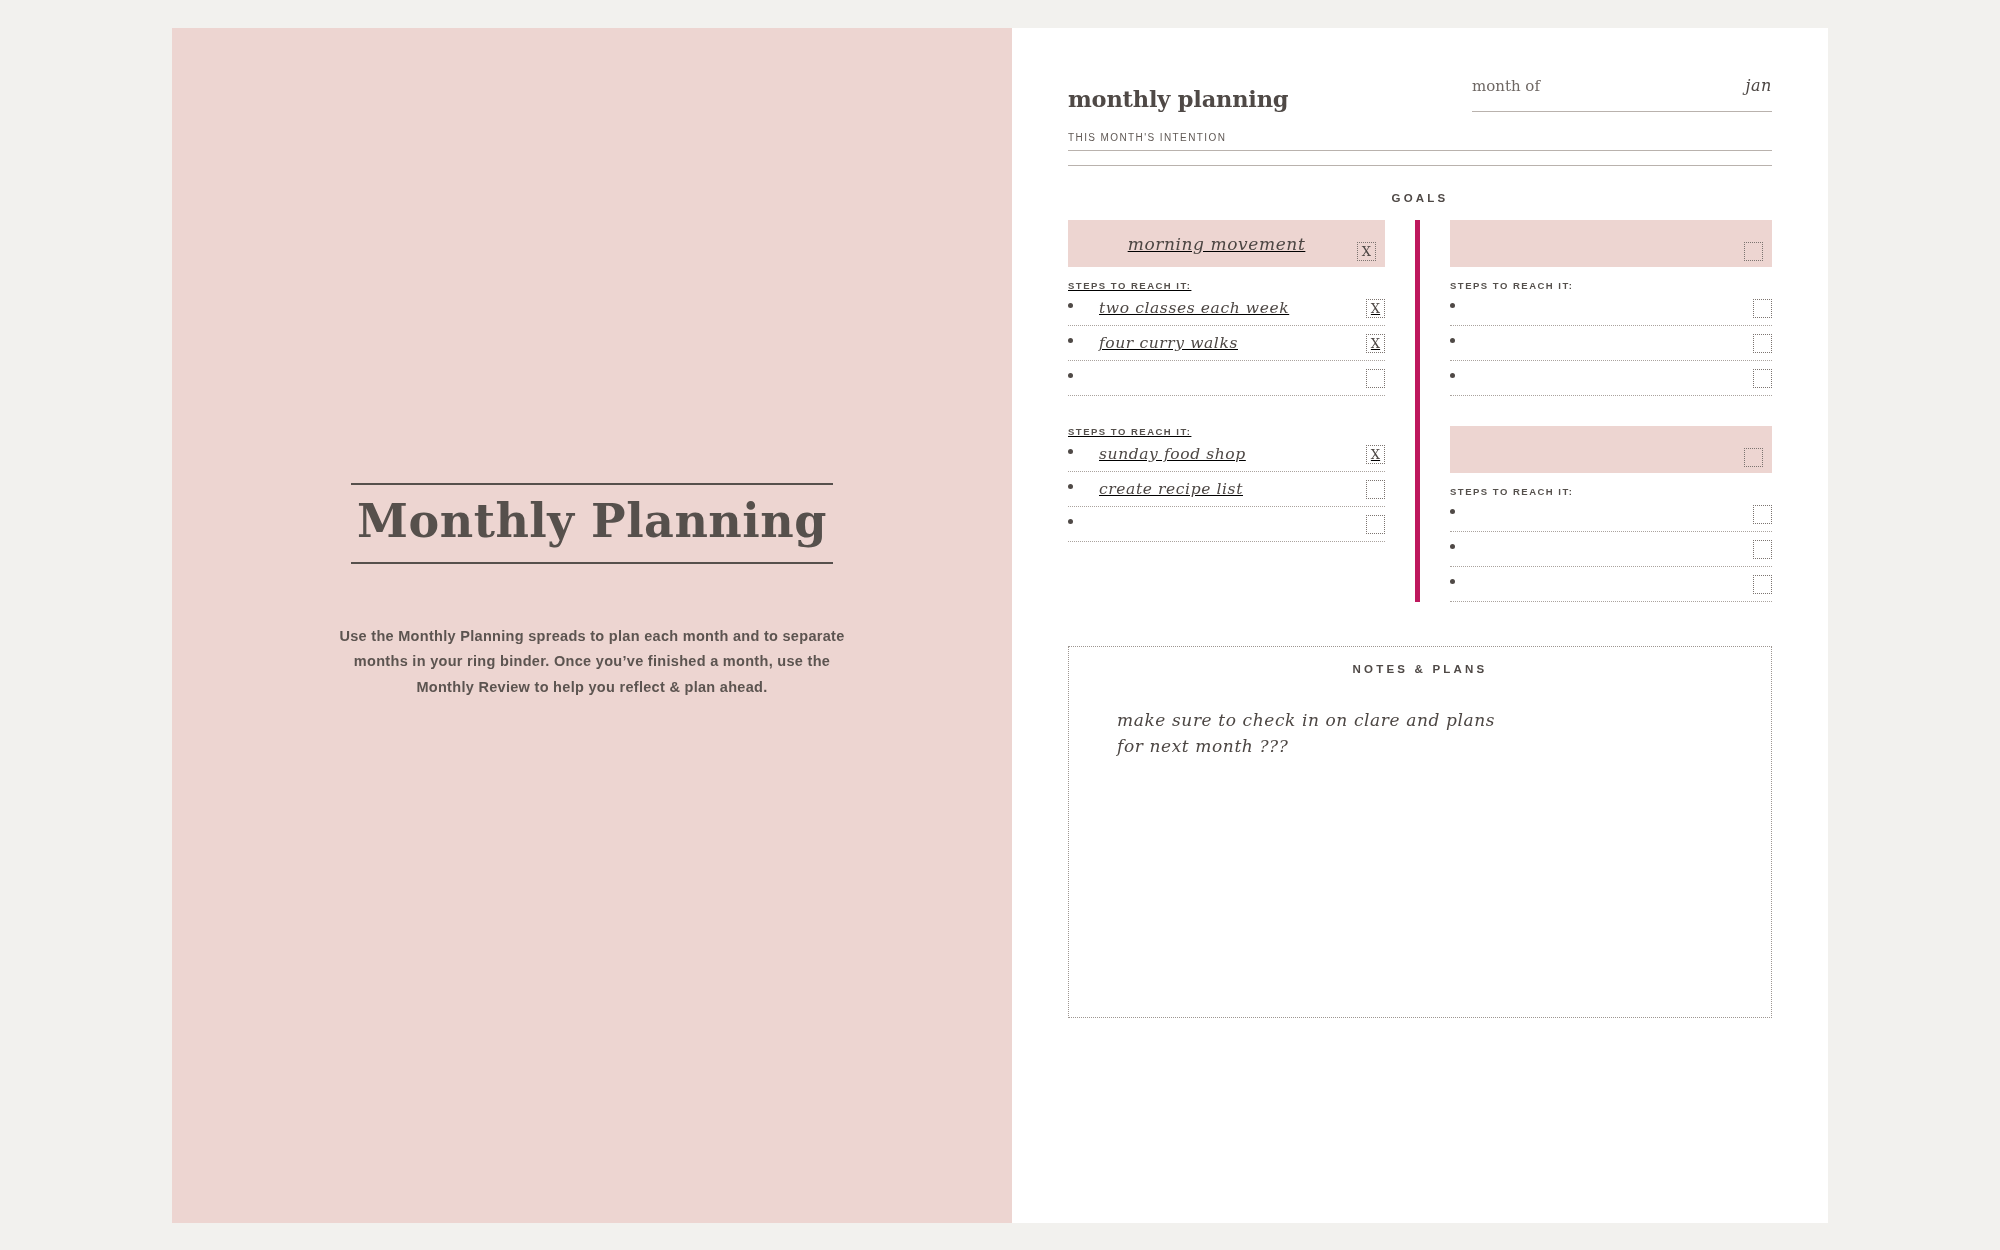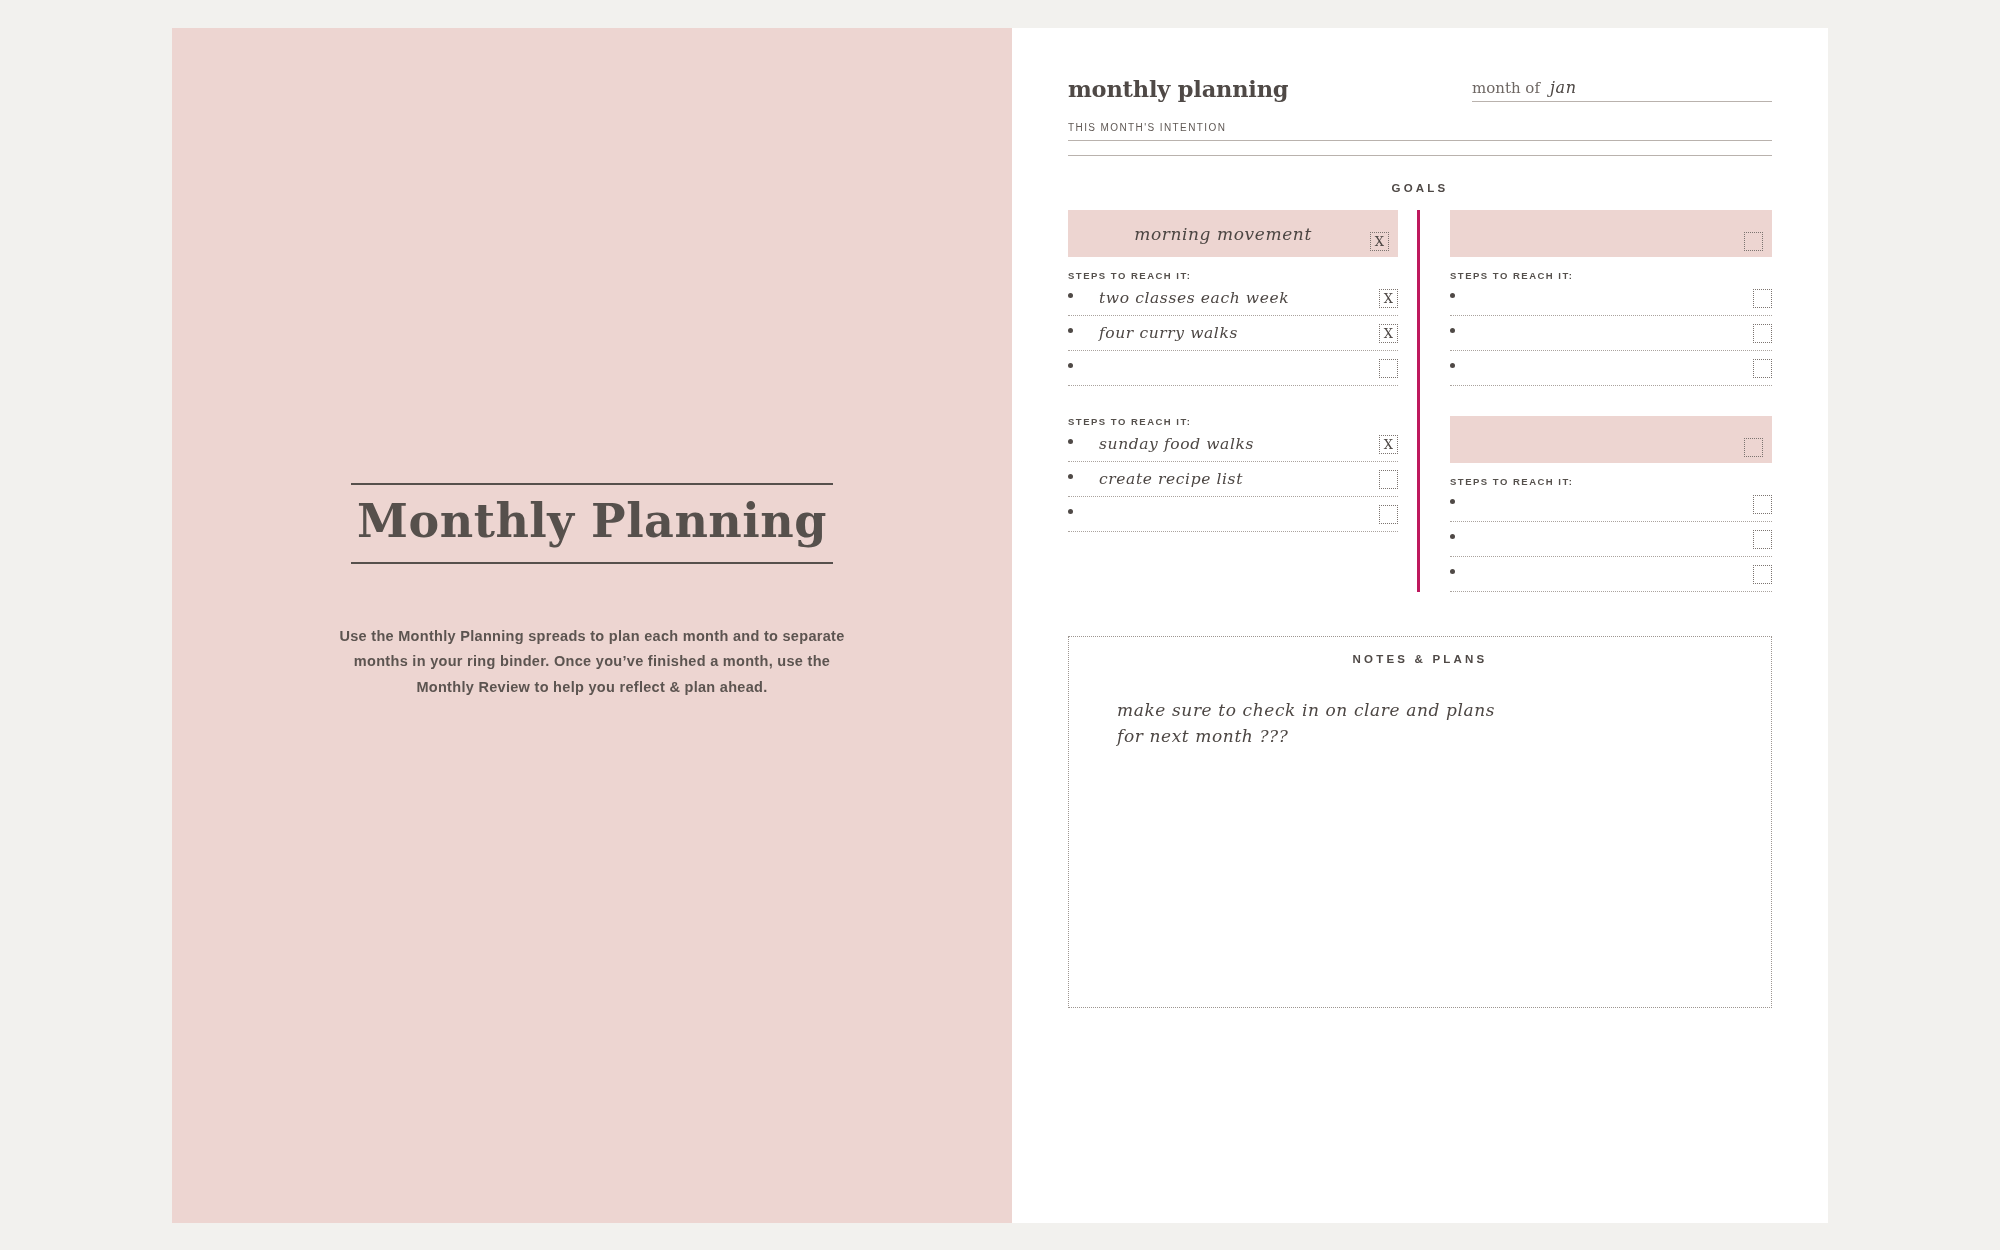--- a/index.html
+++ b/index.html
@@ -81,22 +81,22 @@
     font-size: 22.5px;
     color: #4f4946;
     letter-spacing: -0.2px;
   }
   .month-of {
     display: flex;
     align-items: flex-end;
     gap: 10px;
     width: 300px;
     border-bottom: 1px solid #b9b2ad;
-    padding-bottom: 4px;
-    justify-content: flex-start;
+    padding-bottom: 16px;
+    justify-content: space-between;
   }
   .month-label {
     font-family: "DejaVu Serif", serif;
     font-size: 15px;
     color: #6e6763;
   }
   .hand {
     font-family: "DejaVu Serif", serif;
     font-style: italic;
     color: #4c4643;
@@ -138,22 +138,23 @@
   }
   .goals-grid {
     margin-top: 16px;
     display: flex;
   }
   .goal-col {
     width: 50%;
     box-sizing: border-box;
   }
   .goal-col.left-col {
-    padding-right: 19px;
-    border-right: 3px solid #be185d;
+    padding-right: 30px;
+    border-right: 5px solid #be185d;
+    text-decoration: underline;
   }
   .goal-col.right-col {
     padding-left: 30px;
   }
   .goal-block + .goal-block {
     margin-top: 30px;
   }
   .goal-banner {
     background: #edd5d1;
     height: 47px;
@@ -296,21 +297,21 @@
               <span class="bullet"></span>
               <span class="hand step-text"></span>
               <span class="cbox step-cbox"></span>
             </div>
           </div>
 
           <div class="goal-block">
             <div class="steps-label">STEPS TO REACH IT:</div>
             <div class="step-row">
               <span class="bullet"></span>
-              <span class="hand step-text">sunday food walks</span>
+              <span class="hand step-text">sunday food shop</span>
               <span class="cbox step-cbox">X</span>
             </div>
             <div class="step-row">
               <span class="bullet"></span>
               <span class="hand step-text">create recipe list</span>
               <span class="cbox step-cbox"></span>
             </div>
             <div class="step-row">
               <span class="bullet"></span>
               <span class="hand step-text"></span>

